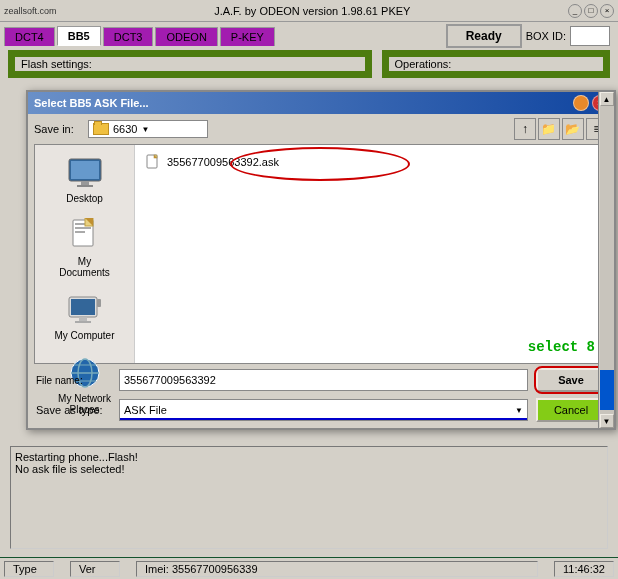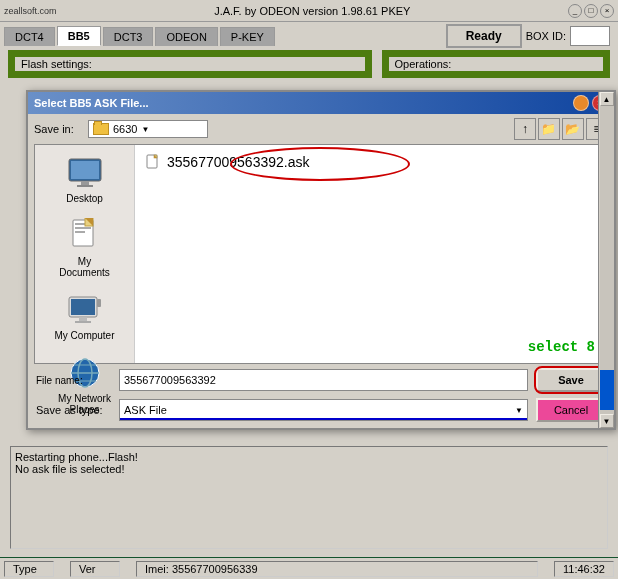--- a/index.html
+++ b/index.html
@@ -50,21 +50,21 @@
     .tab-bar {
       display: flex;
       align-items: center;
       padding: 2px 4px 0;
       background: #d4d0c8;
     }
     .tab {
       padding: 3px 10px;
       border: 1px solid #999;
       border-bottom: none;
-      background: #a3a3a3;
+      background: #a21caf;
       cursor: pointer;
       font-size: 11px;
       margin-right: 2px;
     }
     .tab.active {
       background: #fff;
       border-bottom: 1px solid #fff;
       font-weight: bold;
     }
     .ready-btn {
@@ -253,21 +253,21 @@
       align-items: center;
       padding: 3px 4px;
       cursor: pointer;
       gap: 6px;
     }
     .file-icon {
       width: 16px;
       height: 16px;
     }
     .file-name {
-      font-size: 14px;
+      font-size: 11px;
     }
 
     
     .circle-annotation {
       position: absolute;
       top: 2px;
       left: 95px;
       width: 180px;
       height: 34px;
       border: 2px solid #cc0000;
@@ -321,21 +321,21 @@
       left: -4px;
       right: -4px;
       bottom: -4px;
       border: 2px solid #cc0000;
       border-radius: 8px;
       pointer-events: none;
     }
     .cancel-btn {
       width: 70px;
       height: 24px;
-      background: #ec4899;
+      background: #84cc16;
       border: 2px outset #f0ece4;
       font-size: 11px;
       cursor: pointer;
     }
 
     
     .saveas-row {
       display: flex;
       align-items: center;
       padding: 2px 8px 6px;

